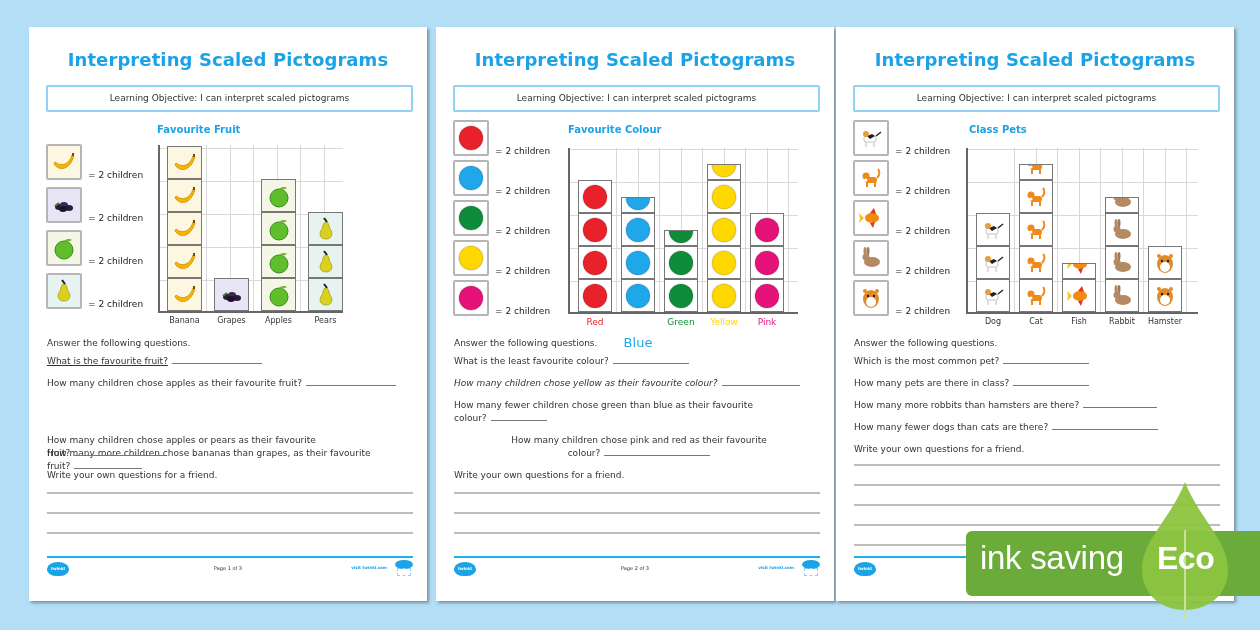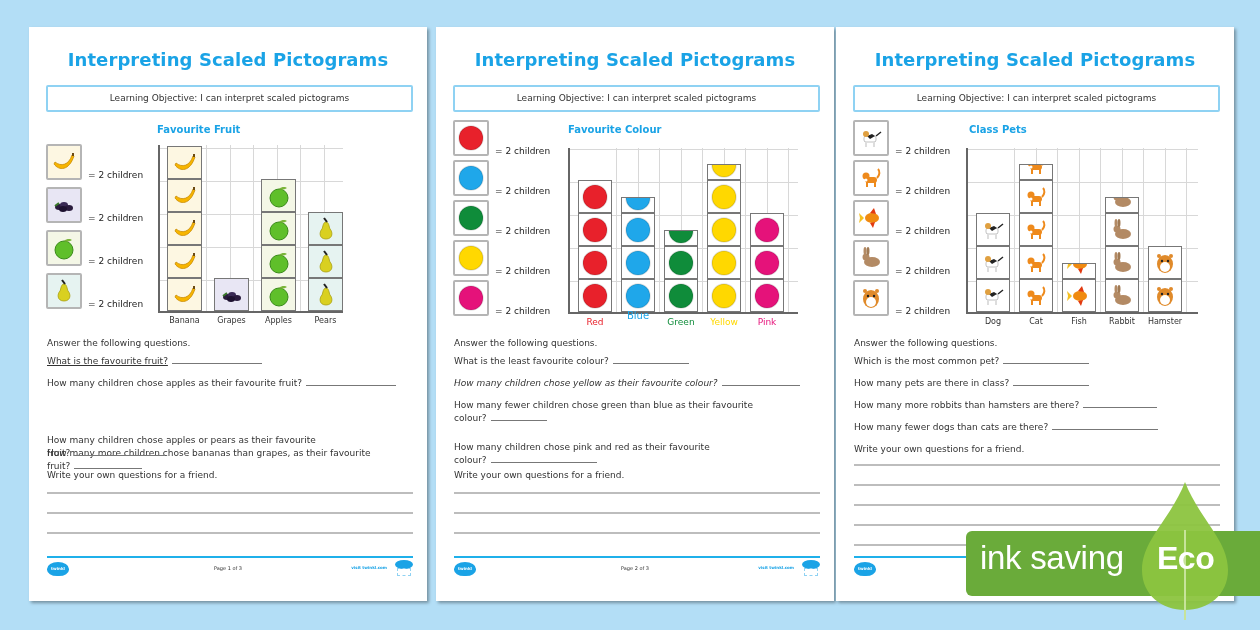--- a/index.html
+++ b/index.html
@@ -363,21 +363,21 @@
           <circle cx="13" cy="13" r="12" fill="#1fa7ea"></circle>
           <circle cx="13" cy="13" r="12" fill="none" stroke="rgba(0,0,0,0.12)" stroke-width="1.5"></circle>
         </svg>
       </div>
       <div class="cell" style="left: 53px; width: 34px; height: 16.5px; top: 48.5px; background: rgb(255, 255, 255); align-items: flex-start;">
         <div style="margin-top:-13px"><svg width="26" height="26" viewBox="0 0 26 26">
             <circle cx="13" cy="13" r="12" fill="#1fa7ea"></circle>
             <circle cx="13" cy="13" r="12" fill="none" stroke="rgba(0,0,0,0.12)" stroke-width="1.5"></circle>
           </svg></div>
       </div>
-      <div class="xlabel" style="left: 47px; width: 46px; top: 162px; color: rgb(31, 167, 234); font-size: 10px;">Blue</div>
+      <div class="xlabel" style="left: 47px; width: 46px; top: 187px; color: rgb(31, 167, 234); font-size: 13px;">Blue</div>
       <div class="cell" style="left: 96px; width: 34px; height: 33px; top: 131px; background: rgb(255, 255, 255);">
         <svg width="26" height="26" viewBox="0 0 26 26">
           <circle cx="13" cy="13" r="12" fill="#0f8c3a"></circle>
           <circle cx="13" cy="13" r="12" fill="none" stroke="rgba(0,0,0,0.12)" stroke-width="1.5"></circle>
         </svg>
       </div>
       <div class="cell" style="left: 96px; width: 34px; height: 33px; top: 98px; background: rgb(255, 255, 255);">
         <svg width="26" height="26" viewBox="0 0 26 26">
           <circle cx="13" cy="13" r="12" fill="#0f8c3a"></circle>
           <circle cx="13" cy="13" r="12" fill="none" stroke="rgba(0,0,0,0.12)" stroke-width="1.5"></circle>
@@ -439,21 +439,21 @@
           <circle cx="13" cy="13" r="12" fill="none" stroke="rgba(0,0,0,0.12)" stroke-width="1.5"></circle>
         </svg>
       </div>
       <div class="xlabel" style="left: 176px; width: 46px; top: 169px; color: rgb(229, 18, 122); font-size: 9px;">Pink</div>
     </div>
   <div class="questions">
       <div class="q" style="top: 0px;">Answer the following questions.</div>
       <div class="q" style="top: 18px;">What is the least favourite colour?<span class="blank" style="width:76px"></span></div>
       <div class="q" style="top: 40px; font-style: italic;">How many children chose yellow as their favourite colour?<span class="blank" style="width:78px"></span></div>
       <div class="q" style="top: 62px;">How many fewer children chose green than blue as their favourite<br>colour?<span class="blank" style="width:56px"></span></div>
-      <div class="q" style="top: 104px;">How many children chose pink and red as their favourite<br>colour?<span class="blank" style="width:106px"></span></div>
+      <div class="q" style="top: 97px; text-align: center;">How many children chose pink and red as their favourite<br>colour?<span class="blank" style="width:106px"></span></div>
       <div class="q" style="top: 132px;">Write your own questions for a friend.</div>
     </div>
   <div class="wlines"></div>
   <div class="footer-line"></div>
   <div class="logo">twinkl</div>
   <div class="page-num">Page 2 of 3</div>
   <div class="site">visit twinkl.com</div>
   <div class="badge">
       <div class="c"></div>
       <div class="b"></div>

